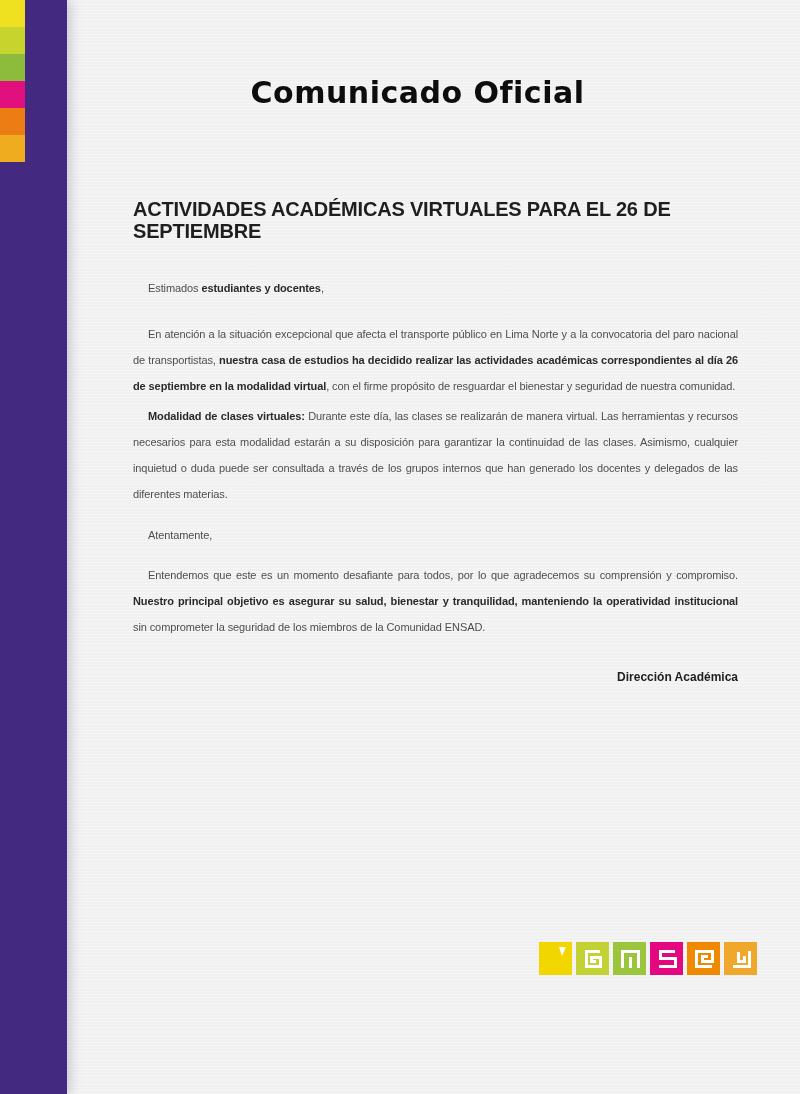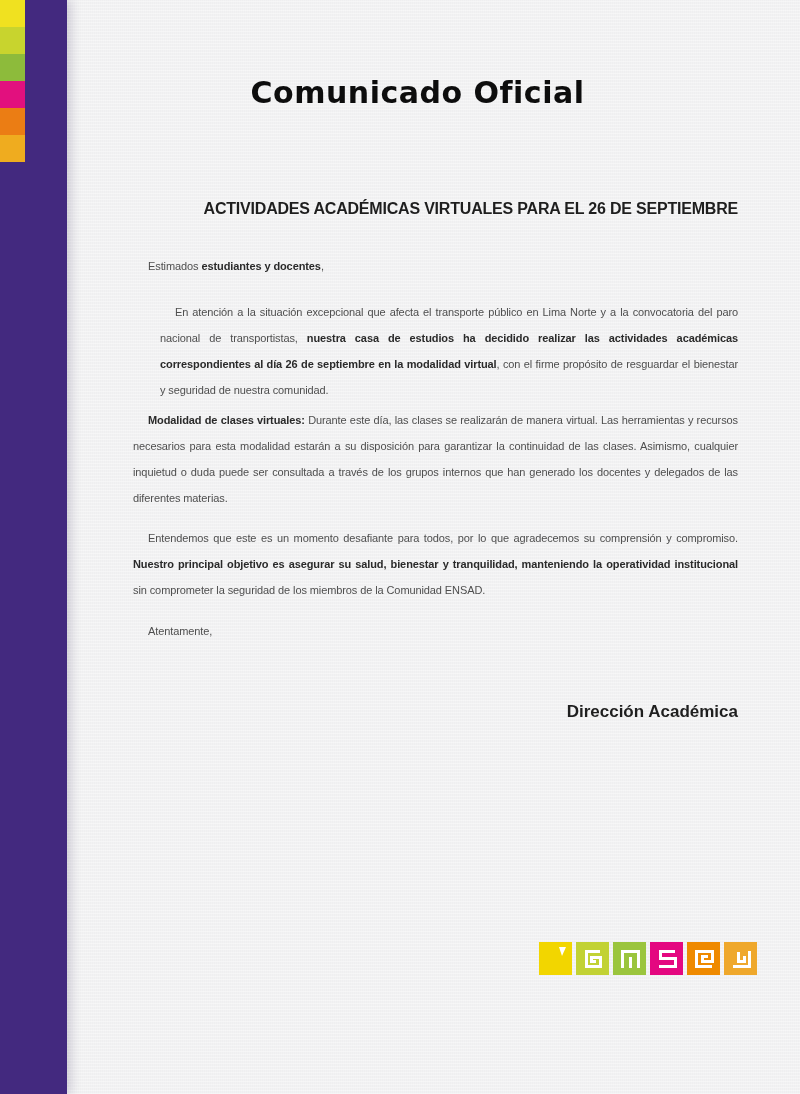--- a/index.html
+++ b/index.html
@@ -20,36 +20,36 @@
   .color-square{width:25px;height:27px;}
   
   .content{position:absolute;left:67px;top:0;right:0;bottom:0;padding:0 62px 0 66px;}
   .title{
     margin:76px 0 0;position:relative;left:-18px;
     text-align:center;color:#0d0d0d;
     font-family:"DejaVu Sans",sans-serif;font-weight:800;
     font-size:30px;line-height:34px;letter-spacing:0.5px;
   }
   .heading{
-    margin:88px 0 0;text-align:right;color:#1e1e1e;
-    font-weight:700;font-size:16px;line-height:22px;letter-spacing:-0.2px;
+    margin:88px 0 0;text-align:left;color:#1e1e1e;
+    font-weight:700;font-size:20px;line-height:22px;letter-spacing:-0.2px;
   }
   .para{
     margin:0;text-align:justify;text-indent:15px;
     font-size:11px;line-height:26px;color:#4e4e4e;letter-spacing:-0.1px;
   }
   .para b, .b{font-weight:700;color:#2a2a2a;}
   .p1{margin-top:33px;}
-  .p2{margin-top:20px;margin-left:27px;}
+  .p2{margin-top:20px;}
   .p3{margin-top:4px;}
   .p4{margin-top:14px;}
   .closing{margin-top:15px;}
   .signature{
-    margin:55px 0 0;text-align:right;font-weight:700;
-    font-size:17px;line-height:26px;color:#1f1f1f;
+    margin:24px 0 0;text-align:right;font-weight:700;
+    font-size:12px;line-height:26px;color:#1f1f1f;
   }
   
   .ensad-logo{position:absolute;top:942px;right:43px;display:flex;gap:4px;}
   .logo-square{width:33px;height:33px;position:relative;}
   .logo-square svg{position:absolute;left:0;top:0;display:block;}
 </style>
 </head>
 <body>
 
 <div class="page">
@@ -70,23 +70,23 @@
     <h1 class="title">Comunicado Oficial</h1>
 
     <h2 class="heading">ACTIVIDADES ACADÉMICAS VIRTUALES PARA EL 26 DE SEPTIEMBRE</h2>
 
     <p class="para p1"><span>Estimados </span><b>estudiantes y docentes</b><span>,</span></p>
 
     <p class="para p2"><span>En atención a la situación excepcional que afecta el transporte público en Lima Norte y a la convocatoria del paro nacional de transportistas, </span><b>nuestra casa de estudios ha decidido realizar las actividades académicas correspondientes al día 26 de septiembre en la modalidad virtual</b><span>, con el firme propósito de resguardar el bienestar y seguridad de nuestra comunidad.</span></p>
 
     <p class="para p3"><b>Modalidad de clases virtuales:</b><span> Durante este día, las clases se realizarán de manera virtual. Las herramientas y recursos necesarios para esta modalidad estarán a su disposición para garantizar la continuidad de las clases. Asimismo, cualquier inquietud o duda puede ser consultada a través de los grupos internos que han generado los docentes y delegados de las diferentes materias.</span></p>
 
+    <p class="para closing">Atentamente,</p>
+
     <p class="para p4"><span>Entendemos que este es un momento desafiante para todos, por lo que agradecemos su comprensión y compromiso. </span><b>Nuestro principal objetivo es asegurar su salud, bienestar y tranquilidad, manteniendo la operatividad institucional</b><span> sin comprometer la seguridad de los miembros de la Comunidad ENSAD.</span></p>
-
-    <p class="para closing">Atentamente,</p>
 
     <p class="signature">Dirección Académica</p>
 
   </div>
 
   <div class="ensad-logo">
     <div class="logo-square" style="background: rgb(242, 214, 0);">
       <svg width="33" height="33" viewBox="0 0 33 33">
           <path d="M20 5 L27 5 L23 14 Z" fill="#ffffff" stroke="none"></path>
         </svg>

